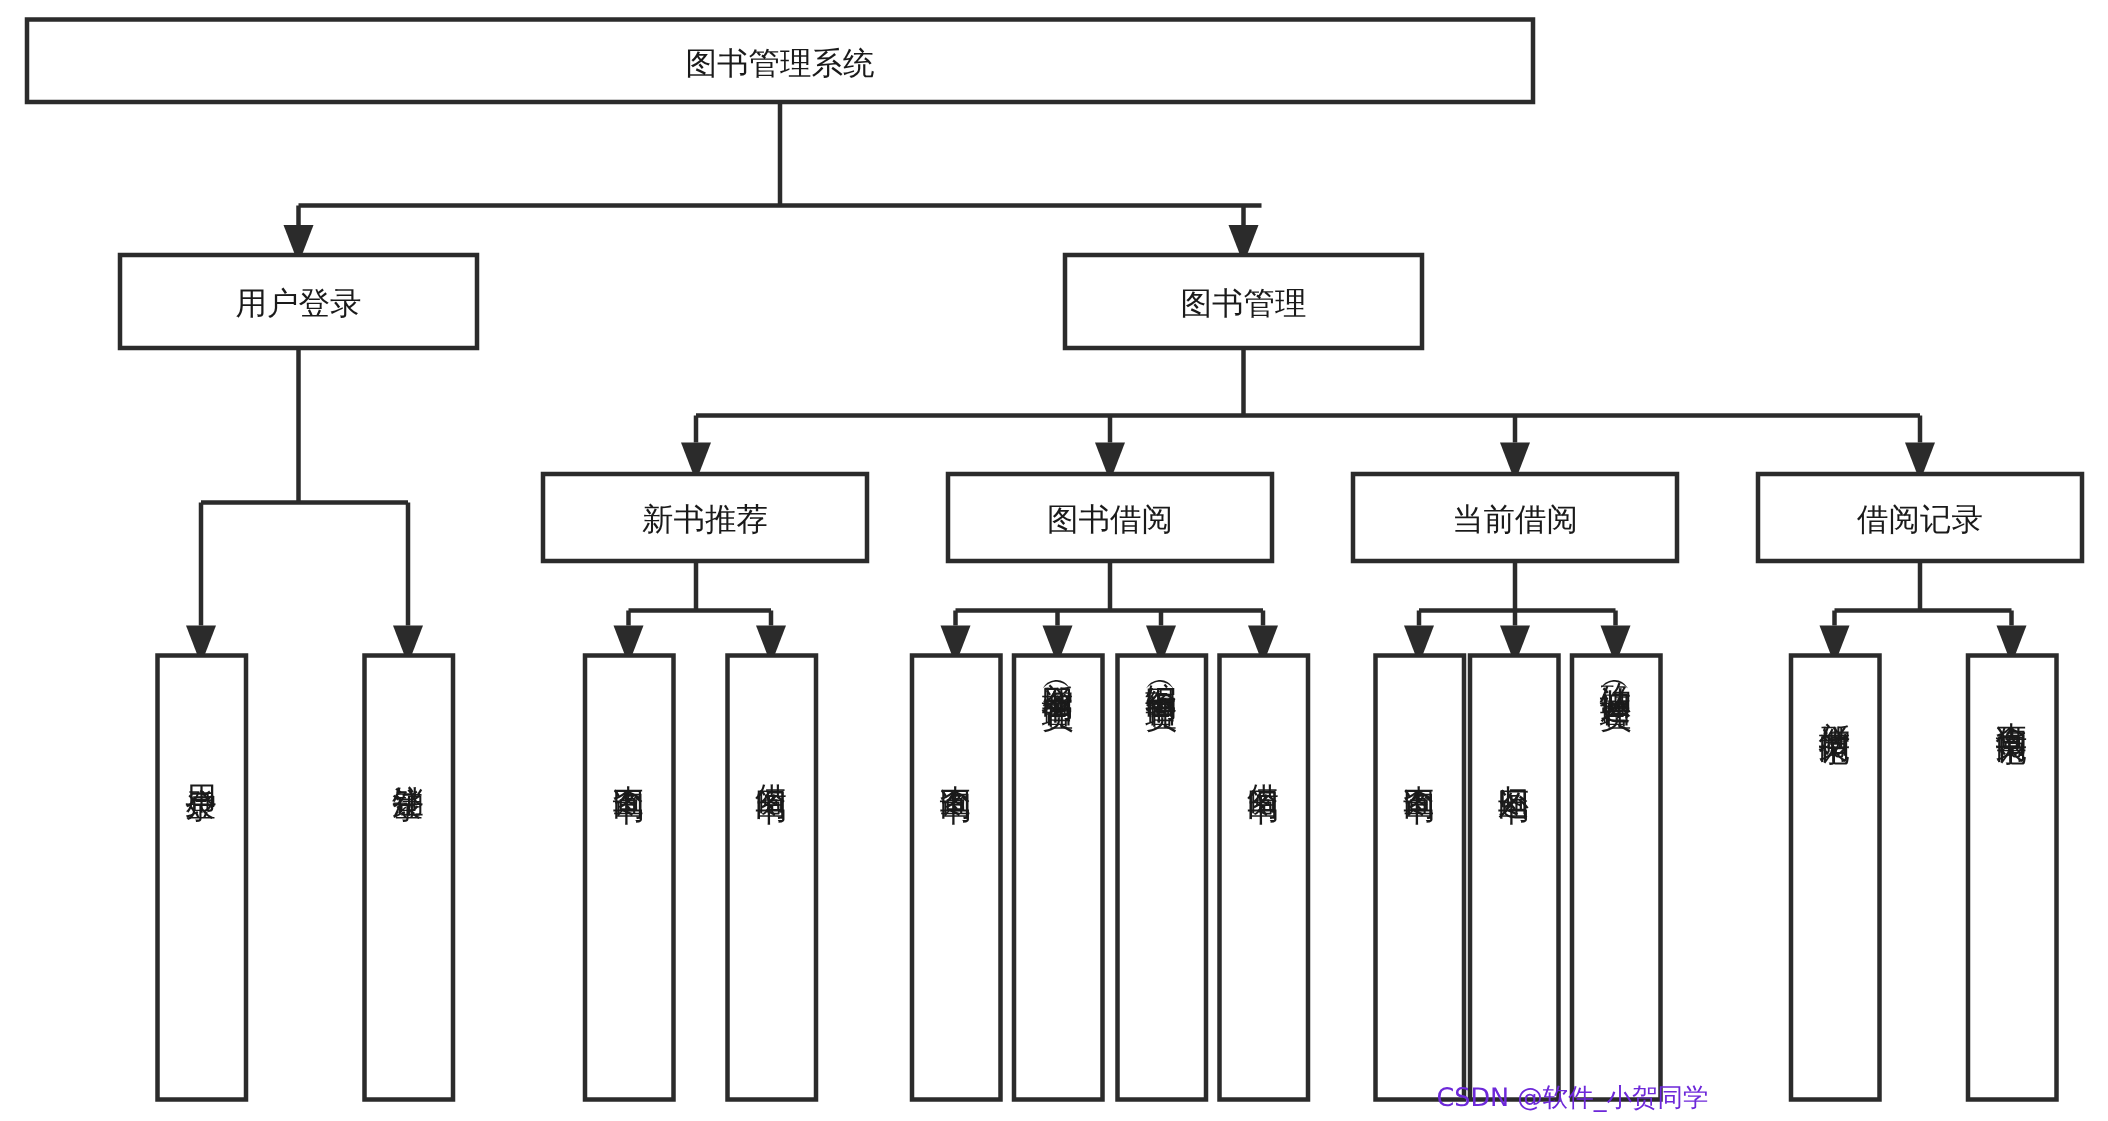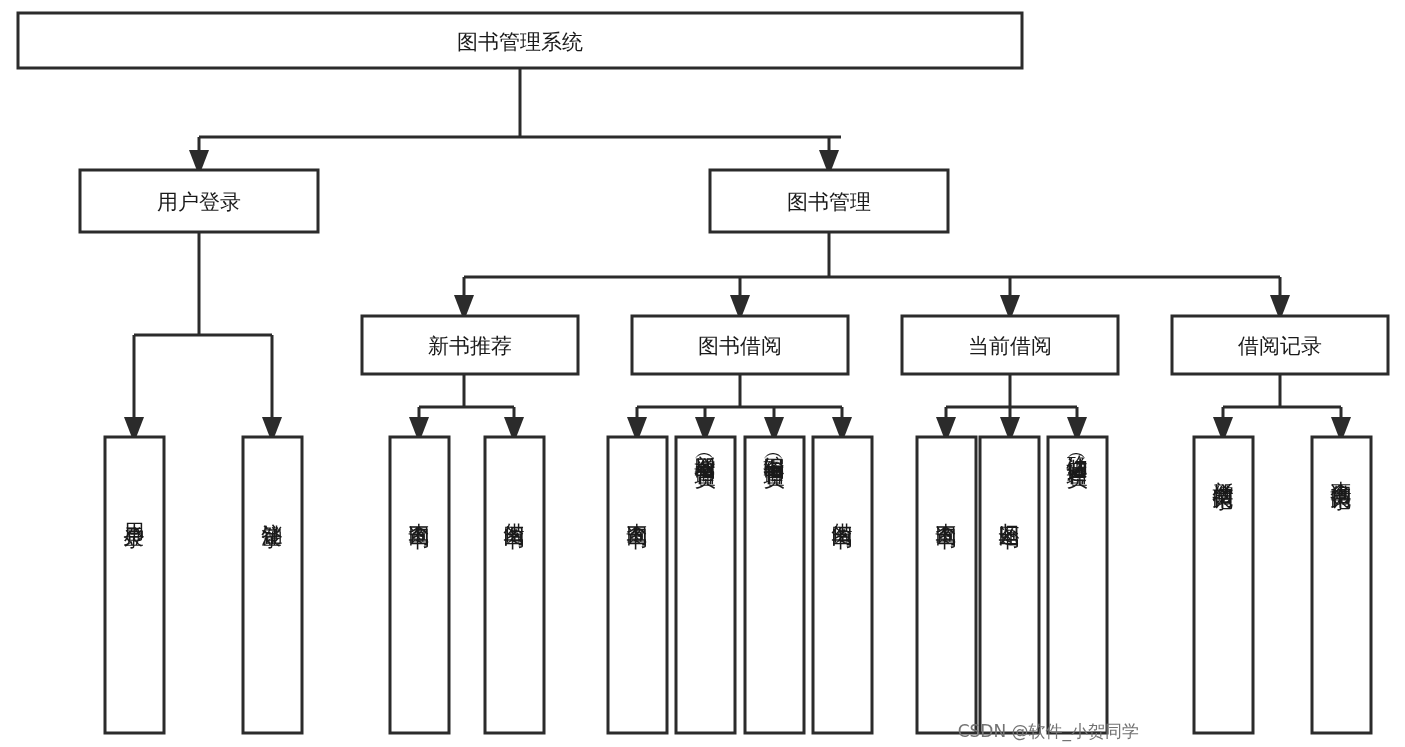--- a/index.html
+++ b/index.html
@@ -58,21 +58,21 @@
     text-orientation: upright;
     text-anchor: middle;
     letter-spacing: 2px;
   }
   .watermark-text {
     position: absolute;
     right: 8px;
     bottom: 4px;
     font-family: "DejaVu Sans", "Liberation Sans", sans-serif;
     font-size: 17px;
-    color: #737373;
+    color: #6d28d9;
     white-space: nowrap;
     pointer-events: none;
   }
 </style>
 </head>
 <body>
 
 <div id="diagram-root">
 
   <svg id="tree-svg" viewBox="0 0 1405 747" xmlns="http://www.w3.org/2000/svg">

